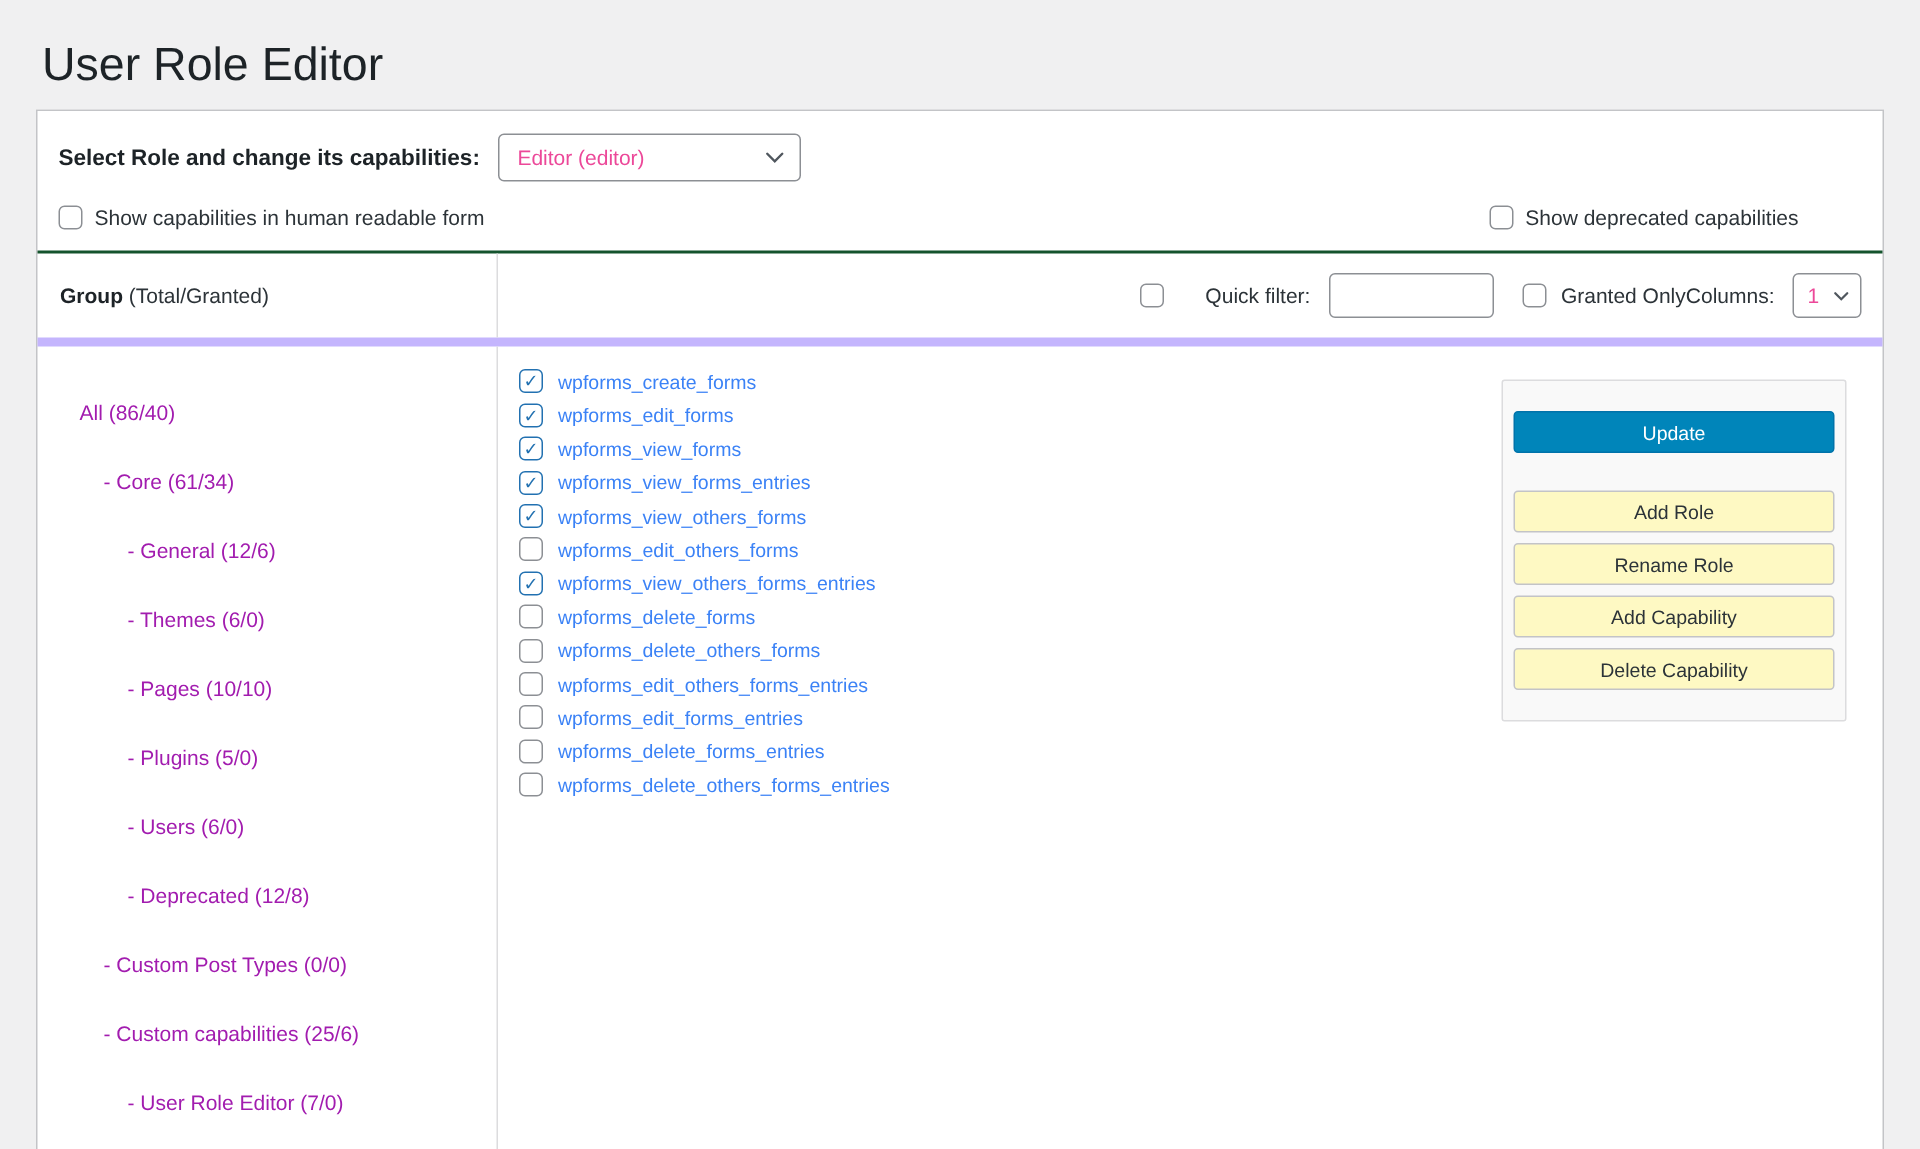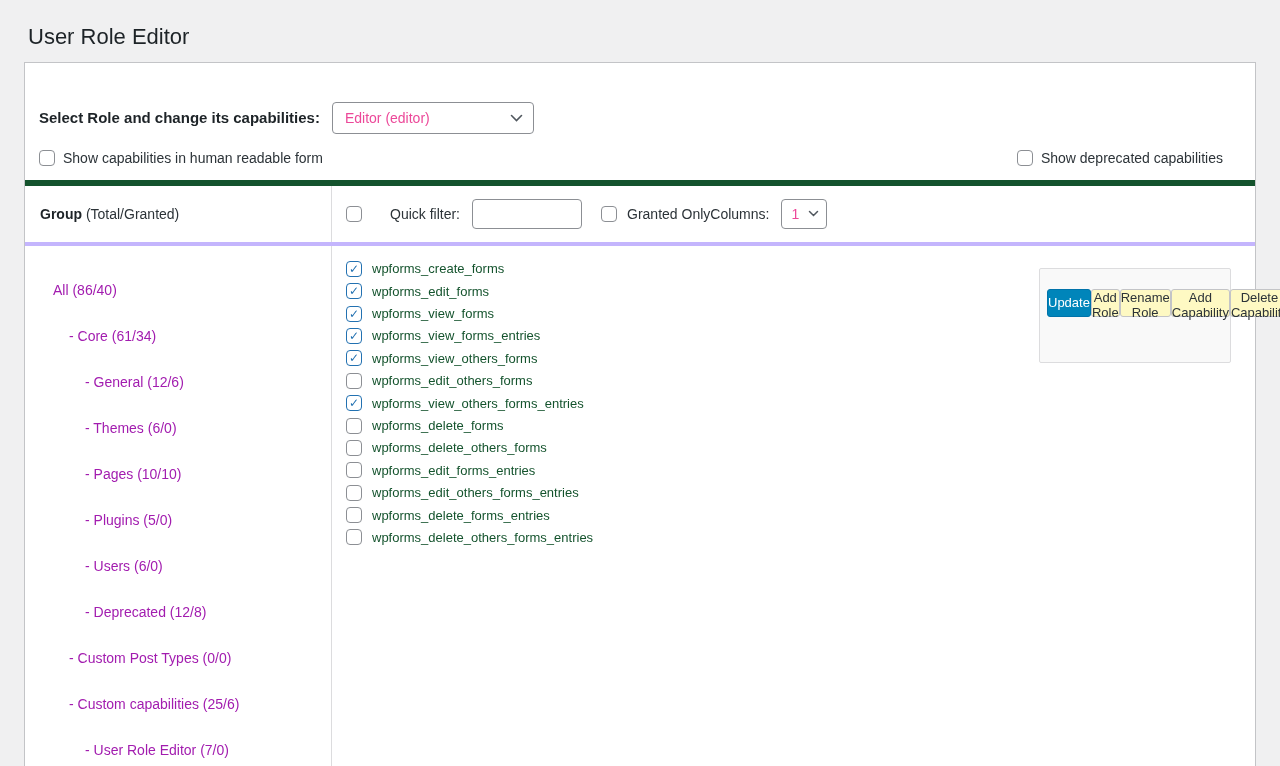--- a/index.html
+++ b/index.html
@@ -5,78 +5,78 @@
   * { box-sizing: border-box; }
   html, body { margin: 0; padding: 0; }
   body {
     width: 1280px; height: 766px; overflow: hidden;
     background: var(--page-bg, #f0f0f1);
     font-family: "Liberation Sans", "DejaVu Sans", sans-serif;
     font-size: 13px; color: #2c3338;
   }
   h1.page-title {
     margin: 0; padding: 23px 13px 10px 28px;
-    font-size: 22px; font-weight: 400; color: #1d2327; line-height: 1.3;
+    font-size: 31px; font-weight: 400; color: #1d2327; line-height: 1.3;
   }
   .panel {
     margin: 0 24px; height: 706px;
     background: #fff; border: 1px solid #c3c4c7;
     display: flex; flex-direction: column;
   }
-  .panel-top { padding: 15px 8px 0 14px; border-bottom: 6px solid #14532d; margin-top: 24px; }
+  .panel-top { padding: 15px 32px 0 14px; border-bottom: 2px solid #14532d; }
   .role-row { display: flex; align-items: center; }
   .role-label { font-size: 15px; font-weight: 700; color: #1d2327; margin-right: 12px; }
   .select {
     display: flex; align-items: center; justify-content: space-between;
     border: 1px solid #8c8f94; border-radius: 4px; background: #fff;
     height: 32px; padding: 0 10px 0 12px; font-size: 14px; color: #ec4899; cursor: pointer;
   }
   .role-select { width: 202px; }
   .options-row { display: flex; align-items: center; margin: 16px 0 14px 0; justify-content: space-between; }
   .opt { display: flex; align-items: center; margin-right: 24px; font-size: 14px; cursor: default; }
   .opt .cb { margin-right: 8px; }
   .cb {
     width: 16px; height: 16px; flex: 0 0 16px;
     border: 1px solid #8c8f94; border-radius: 4px; background: #fff;
     display: inline-flex; align-items: center; justify-content: center; cursor: pointer;
   }
   .cb.checked { border-color: #2271b1; }
   .cb.checked::after { content: "\2713"; color: #2271b1; font-size: 12px; font-weight: 700; line-height: 1; }
-  .toolbar { display: flex; border-bottom: 4px solid #c4b5fd; }
+  .toolbar { display: flex; border-bottom: 6px solid #c4b5fd; gap: 44px; }
   .toolbar-left {
     width: 307px; flex: 0 0 307px; border-right: 1px solid #dcdcde;
     padding: 20px 0 20px 15px; font-size: 14px;
   }
   .toolbar-left b { color: #1d2327; }
-  .toolbar-right { flex: 1; display: flex; align-items: center; padding: 12px 14px; }
+  .toolbar-right { flex: 1; display: flex; align-items: center; padding: 12px 14px; justify-content: flex-end; }
   .qf-label { margin: 0 12px 0 28px; font-size: 14px; }
   .qf-input {
     width: 110px; height: 30px; border: 1px solid #8c8f94; border-radius: 4px;
     padding: 0 8px; font: inherit; font-size: 14px; color: #2c3338; background: #fff;
   }
   .granted-cb { margin-left: 19px; }
   .granted-label { margin-left: 10px; font-size: 14px; }
   .col-label { font-size: 14px; }
   .col-select { width: 46px; margin-left: 12px; height: 30px; padding: 0 7px 0 9px; }
   .content { flex: 1; min-height: 0; display: flex; position: relative; }
   .tree-col { width: 307px; flex: 0 0 307px; border-right: 1px solid #dcdcde; padding-top: 13px; }
   .tree-item {
     height: 30px; line-height: 30px; margin: 16px 13px 0 28px;
     font-size: 14px; color: #a21caf; cursor: pointer; white-space: nowrap;
   }
   .tree-item.ind1 { padding-left: 16px; }
   .tree-item.ind2 { padding-left: 32px; }
   .tree-item.selected { background: var(--sel-bg, #c8c9ca); }
   .caps-col { flex: 1; padding: 12px 0 0 14px; }
   .cap-row { display: flex; align-items: center; height: 22.4px; }
-  .cap-label { margin-left: 10px; font-size: 13px; color: #14532d; white-space: nowrap; }
+  .cap-label { margin-left: 10px; font-size: 13px; color: #3b82f6; white-space: nowrap; }
   .actions-panel {
-    position: absolute; top: 22px; right: 24px; width: 192px;
+    position: absolute; top: 22px; right: 24px; width: 230px;
     background: #f9f9f9; border: 1px solid #dcdcde; border-radius: 2px;
-    padding: 20px 7px; display: flex; 
+    padding: 20px 7px; display: flex; flex-direction: column;
   }
   .btn {
     display: block; width: 100%; height: 28px; border-radius: 3px;
     font-family: inherit; font-size: 13px; cursor: pointer; padding: 0;
   }
   .btn-primary {
     background: var(--primary, #0085ba); border: 1px solid #0073aa;
     color: #fff; margin-bottom: 25px;
   }
   .btn-secondary {
@@ -187,25 +187,25 @@
         <div class="cap-row">
           <span class="cb"></span>
           <span class="cap-label">wpforms_delete_forms</span>
         </div>
         <div class="cap-row">
           <span class="cb"></span>
           <span class="cap-label">wpforms_delete_others_forms</span>
         </div>
         <div class="cap-row">
           <span class="cb"></span>
+          <span class="cap-label">wpforms_edit_others_forms_entries</span>
+        </div>
+        <div class="cap-row">
+          <span class="cb"></span>
           <span class="cap-label">wpforms_edit_forms_entries</span>
-        </div>
-        <div class="cap-row">
-          <span class="cb"></span>
-          <span class="cap-label">wpforms_edit_others_forms_entries</span>
         </div>
         <div class="cap-row">
           <span class="cb"></span>
           <span class="cap-label">wpforms_delete_forms_entries</span>
         </div>
         <div class="cap-row">
           <span class="cb"></span>
           <span class="cap-label">wpforms_delete_others_forms_entries</span>
         </div>
       </div>

